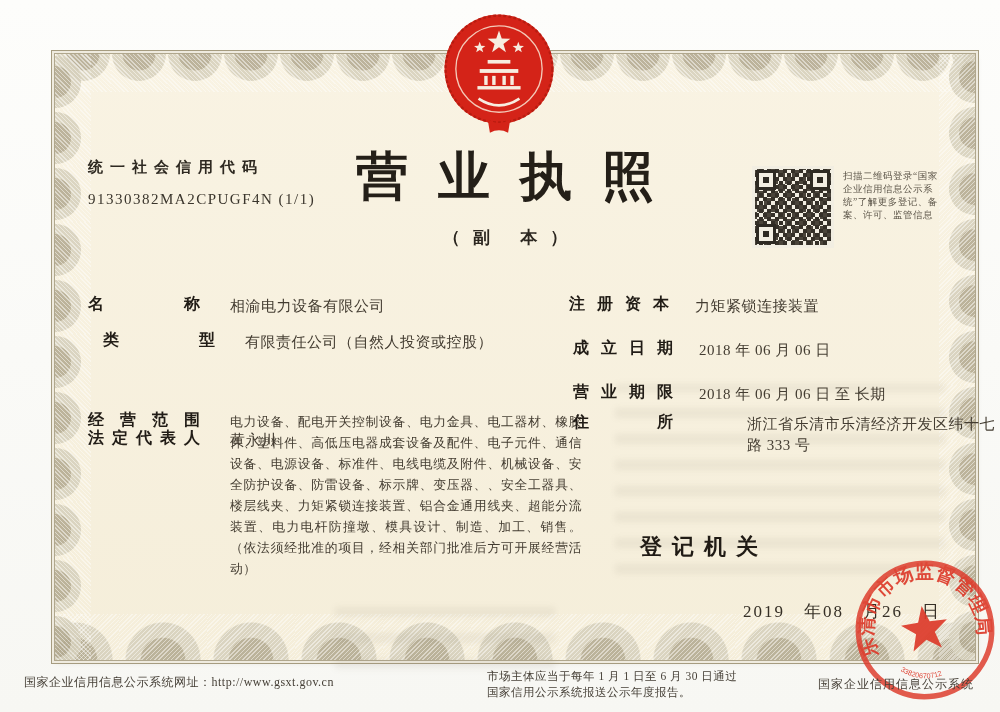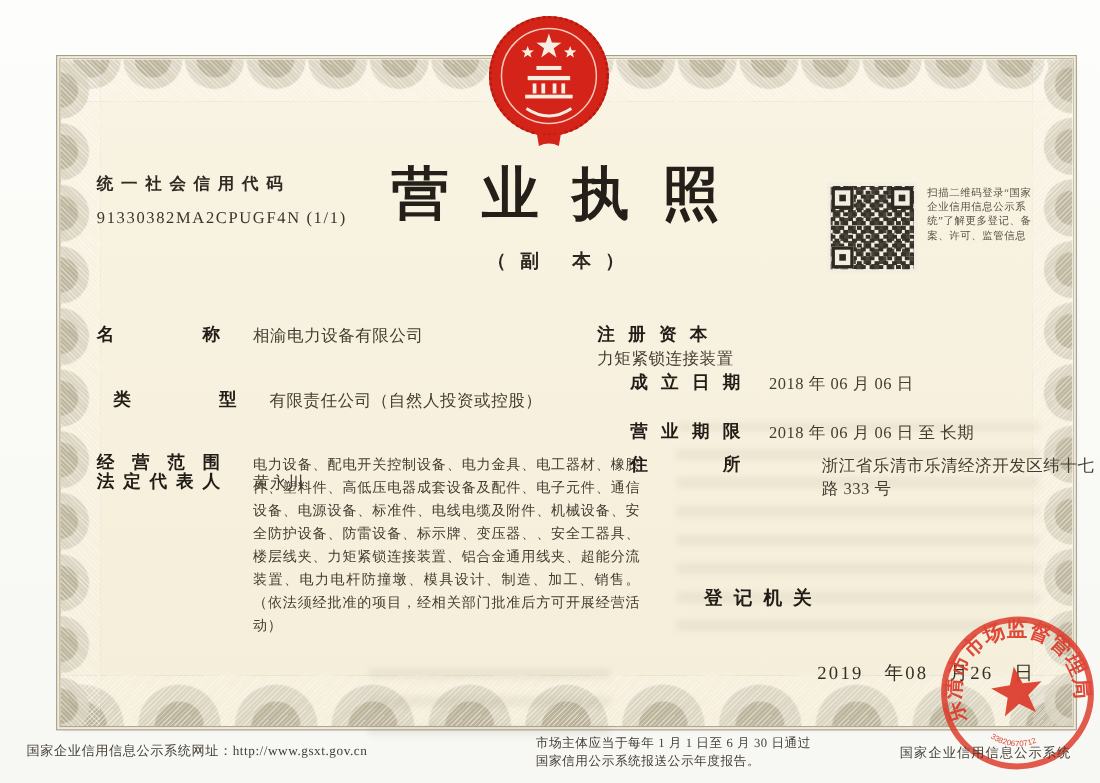--- a/index.html
+++ b/index.html
@@ -60,21 +60,21 @@
   .f-label { font-family:"Liberation Sans", sans-serif; font-weight:bold; font-size:16px; color:#211c16;
              text-align:justify; text-align-last:justify; flex:0 0 auto; }
   .left .f-label { width:112px; margin-right:30px; }
   .right .f-label { width:100px; margin-right:26px; }
   .f-value { font-size:15px; color:#433c31; line-height:21px; padding-top:2px; letter-spacing:.5px; }
   .scope .f-value { width:352px; font-size:12.8px; text-align:justify; }
   .addr .f-value { width:252px;margin-left:48px; }
 
   
   .reg-label { position:absolute; left:585px; top:478px; font-family:"Liberation Sans", sans-serif;
-               font-weight:bold; font-size:17px; letter-spacing:10px; color:#201b15; }
+               font-weight:bold; font-size:22px; letter-spacing:10px; color:#201b15; }
   .reg-date { position:absolute; left:688px; top:546px; font-size:17px; color:#352f26; letter-spacing:2px; }
 
   .seal { position:absolute; left:788px; top:494px; width:164px; height:164px; transform:rotate(-8deg); opacity:.92; }
 
   .emblem { position:absolute; left:441px; top:10px; width:116px; height:134px; }
 
   
   .footer { position:absolute; left:0; top:668px; width:1000px; font-size:12px; color:#453f36; }
   .foot-left { position:absolute; left:24px; top:6px; letter-spacing:.5px; }
   .foot-center { position:absolute; left:487px; top:0; font-size:11.5px; line-height:16px; letter-spacing:.5px; }
@@ -110,34 +110,34 @@
         <span class="finder tr"></span>
         <span class="finder bl"></span>
       </div>
       <div class="qr-caption">扫描二维码登录“国家企业信用信息公示系统”了解更多登记、备案、许可、监管信息</div>
     </div>
 
     <div class="field left" style="left:33px; top:240px;">
       <span class="f-label">名称</span>
       <span class="f-value">相渝电力设备有限公司</span>
     </div>
-    <div class="field left" style="left:33px; top:299px;padding-left:15px;">
+    <div class="field left" style="left:33px; top:276px;padding-left:15px;">
       <span class="f-label">类型</span>
       <span class="f-value">有限责任公司（自然人投资或控股）</span>
     </div>
     <div class="field left" style="left:33px; top:326px;margin-top:48px;">
       <span class="f-label">法定代表人</span>
       <span class="f-value">黄永川</span>
     </div>
     <div class="field left scope" style="left:33px; top:356px;">
       <span class="f-label">经营范围</span>
       <span class="f-value">电力设备、配电开关控制设备、电力金具、电工器材、橡胶件、塑料件、高低压电器成套设备及配件、电子元件、通信设备、电源设备、标准件、电线电缆及附件、机械设备、安全防护设备、防雷设备、标示牌、变压器、、安全工器具、楼层线夹、力矩紧锁连接装置、铝合金通用线夹、超能分流装置、电力电杆防撞墩、模具设计、制造、加工、销售。（依法须经批准的项目，经相关部门批准后方可开展经营活动）</span>
     </div>
 
-    <div class="field right" style="left:488px; top:240px;flex-direction:column;">
+    <div class="field right" style="left:514px; top:240px;">
       <span class="f-label">注册资本</span>
       <span class="f-value">力矩紧锁连接装置</span>
     </div>
     <div class="field right" style="left:518px; top:284px;">
       <span class="f-label">成立日期</span>
       <span class="f-value">2018 年 06 月 06 日</span>
     </div>
     <div class="field right" style="left:518px; top:328px;">
       <span class="f-label">营业期限</span>
       <span class="f-value">2018 年 06 月 06 日  至  长期</span>

